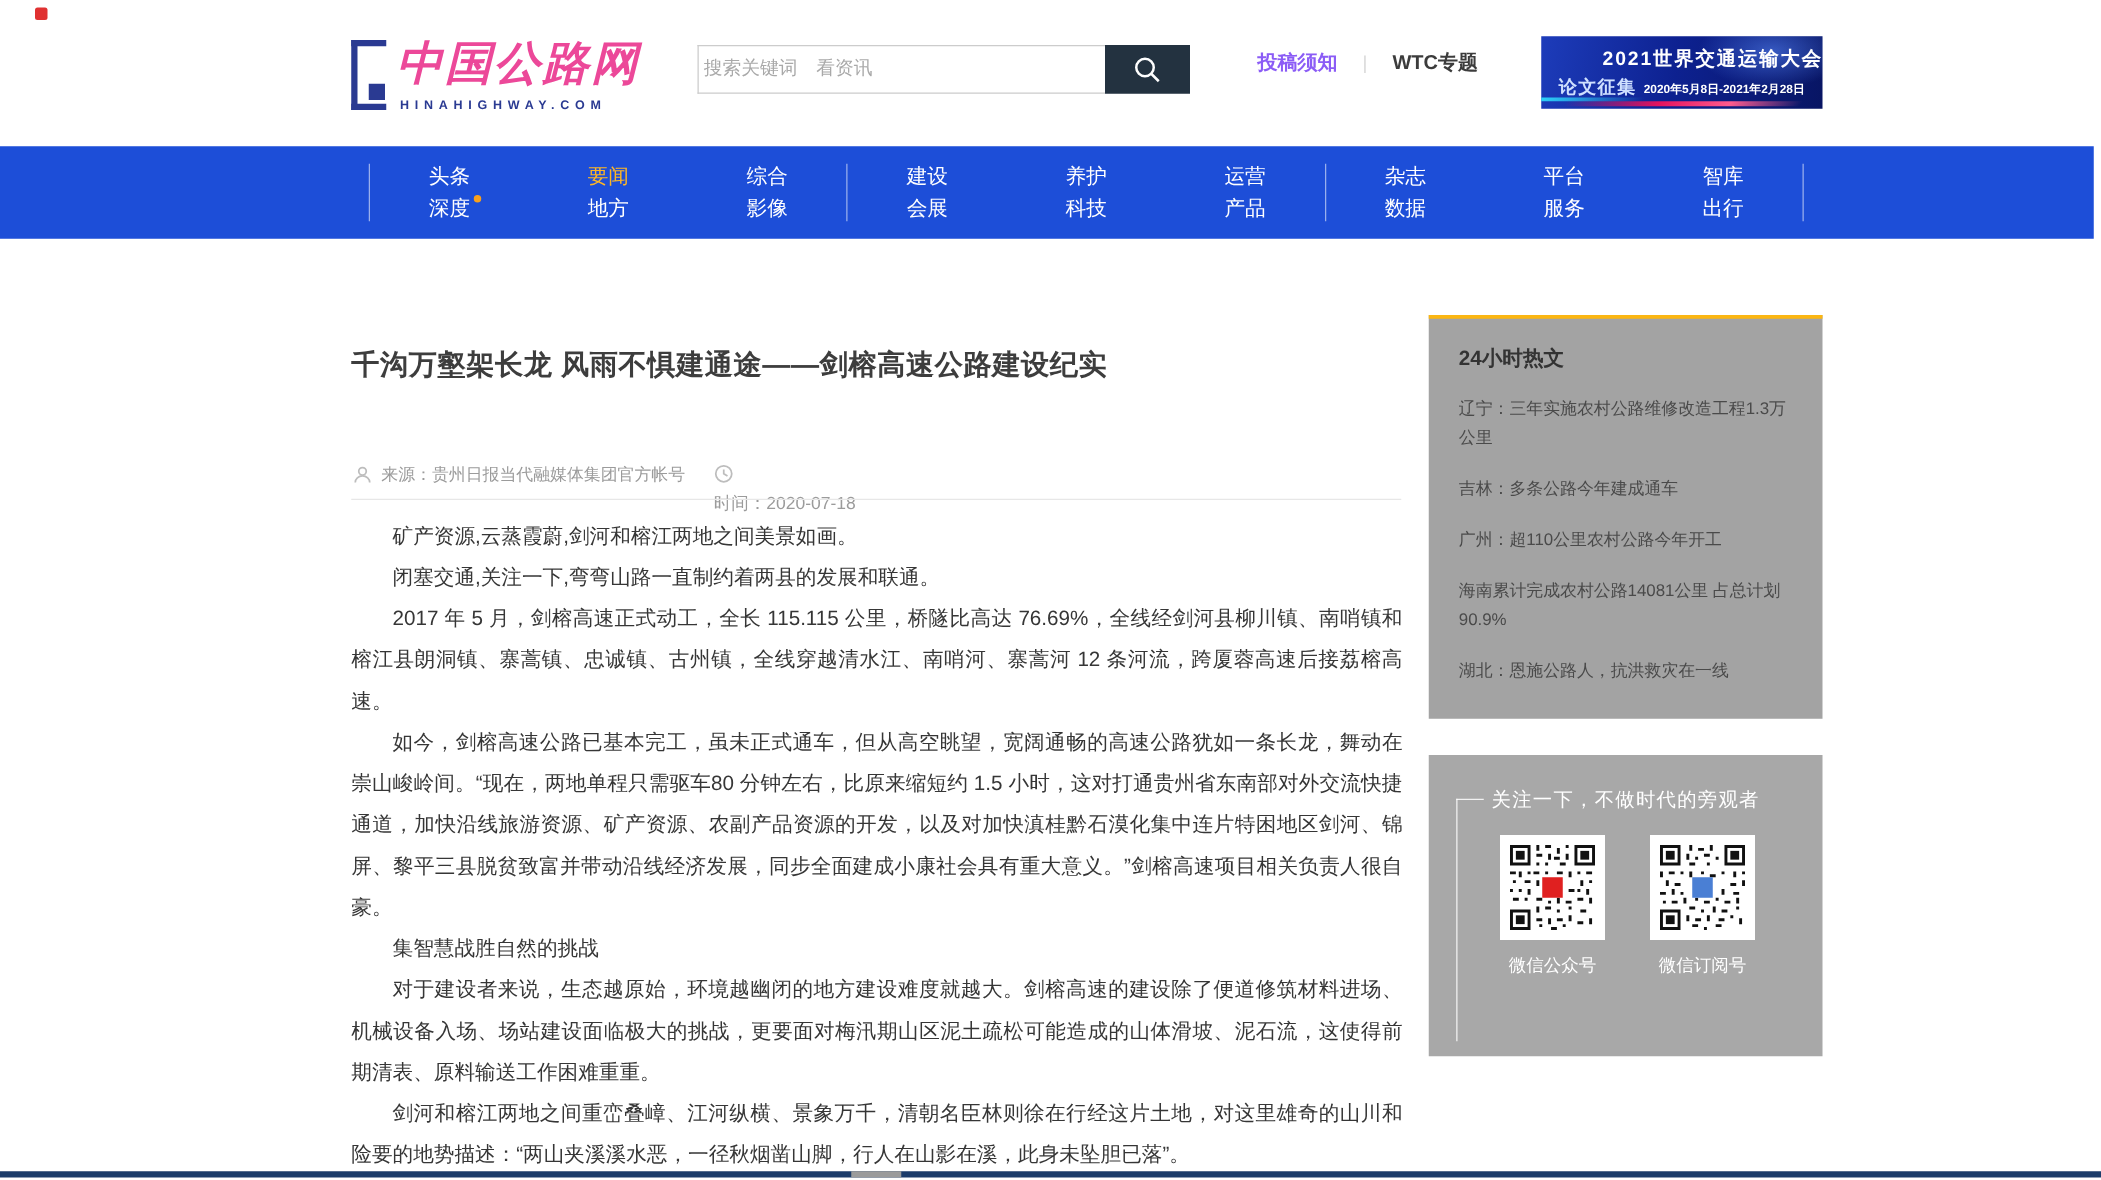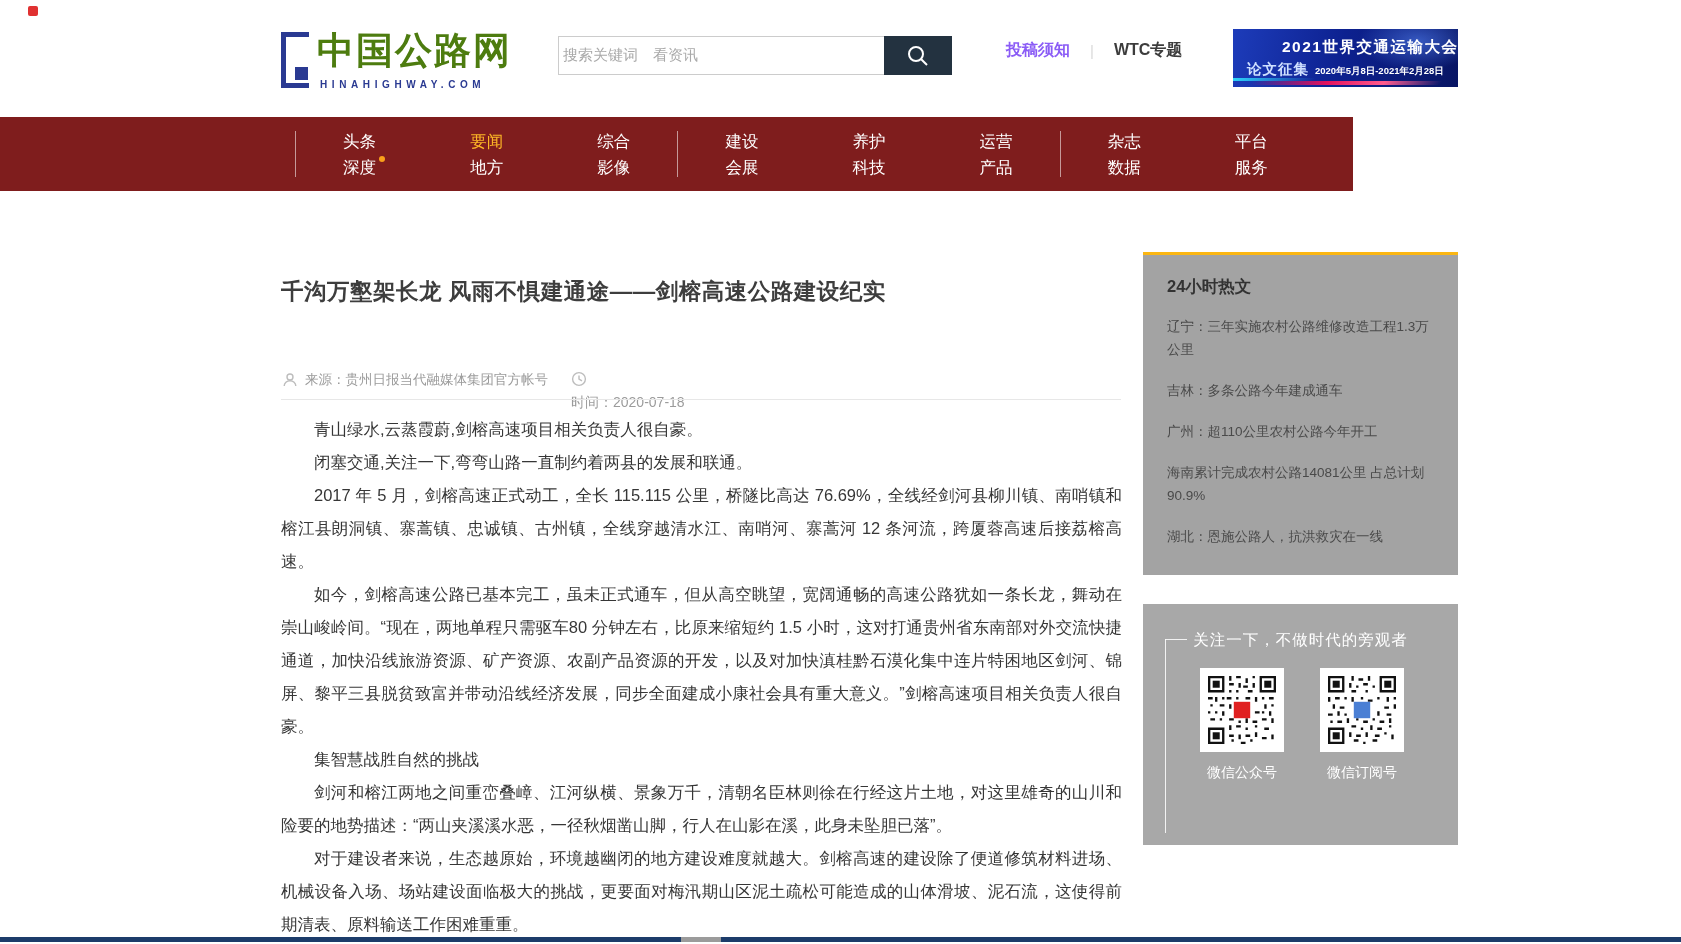--- a/index.html
+++ b/index.html
@@ -7,21 +7,21 @@
   body { font-family:"Liberation Sans","DejaVu Sans",sans-serif; }
   .page { position:relative; width:1681px; height:944px; overflow:hidden; background:#fff; }
 
   
   .header { position:absolute; left:0; top:0; width:1681px; height:117px; background:#fff; }
   .corner-marker { position:absolute; left:28px; top:6px; width:10px; height:10px; background:#e03131; border-radius:2px; }
   .logo { position:absolute; left:281px; top:26px; }
   .logo-bracket { position:absolute; left:0; top:6px; width:28px; height:56px;
                   border-left:5px solid #2a3a92; border-top:5px solid #2a3a92; border-bottom:5px solid #2a3a92; }
   .logo-bracket .inner-square { position:absolute; right:1px; bottom:3px; width:13px; height:13px; background:#2a3a92; }
-  .logo-title { position:absolute; left:36px; top:0; font-size:37px; font-weight:bold; color:#4d7c0f; letter-spacing:2px; white-space:nowrap; }
+  .logo-title { position:absolute; left:36px; top:0; font-size:37px; font-weight:bold; color:#ec4899; letter-spacing:2px; white-space:nowrap;font-style:italic; }
   .logo-sub { position:absolute; left:39px; top:53px; font-size:10px; font-weight:bold; color:#2a3a92; letter-spacing:4.6px; white-space:nowrap; }
 
   .search-wrap { position:absolute; left:558px; top:36px; height:39px; display:flex; }
   .search-input { width:326px; height:39px; border:1px solid #ccc; border-right:none; outline:none;
                   padding:0 4px; font-size:15px; color:#333; font-family:Liberation Serif, serif; }
   .search-input::placeholder { color:#a9a9a9; }
   .search-btn { width:68px; height:39px; background:#233240; border:none; cursor:pointer; position:relative; }
   .search-btn svg { position:absolute; left:22px; top:8px; }
 
   .top-links { position:absolute; left:1006px; top:40px; display:flex; align-items:center; font-size:16px; }
@@ -36,21 +36,21 @@
   .banner .streak-red { position:absolute; left:18px; bottom:2px; width:190px; height:4px; transform:skewX(-35deg);
                         background:linear-gradient(90deg, rgba(255,40,90,0), #e4125e 40%, #ff5b8d 70%, rgba(255,40,90,0)); }
   .banner .streak-cyan { position:absolute; left:-8px; bottom:6px; width:90px; height:3px; transform:skewX(-35deg);
                          background:linear-gradient(90deg, #2ee0ff, rgba(46,224,255,0)); }
   .banner-line1 { position:absolute; left:14px; top:8px; color:#fff; font-size:15.5px; font-weight:bold; letter-spacing:1.5px; white-space:nowrap;margin-left:35px; }
   .banner-line2 { position:absolute; left:14px; top:31px; display:flex; align-items:baseline; white-space:nowrap; }
   .banner-line2 .cta { color:#cfe0ff; font-size:14.5px; font-weight:bold; letter-spacing:1px; }
   .banner-line2 .dates { color:#fff; font-size:9.5px; margin-left:6px; font-weight:bold; }
 
   
-  .nav { position:absolute; left:0; top:117px; width:1353px; height:74px; background:#7f1d1d; }
+  .nav { position:absolute; left:0; top:117px; width:1675px; height:74px; background:#1d4ed8; }
   .nav-inner { position:absolute; left:295px; top:0; width:1148px; height:74px; display:flex; align-items:center; }
   .nav-divider { width:1px; height:46px; background:rgba(255,255,255,.55); flex:none; }
   .nav-group { flex:1 1 0; display:flex; flex-direction:column; align-items:center; justify-content:center; gap:10px; height:74px; }
   .nav-item { color:#fff; font-size:16.5px; cursor:pointer; line-height:1; position:relative; }
   .nav-item.active { color:#fdb626; }
   .badge-dot { position:absolute; right:-9px; top:-3px; width:6px; height:6px; border-radius:50%; background:#f9a01b; }
 
   
   .article-title { position:absolute; left:281px; top:276px; width:840px; font-size:22.5px; font-weight:600; color:#3d3d3d; letter-spacing:.5px; }
   .meta-source { position:absolute; left:282px; top:371px; display:flex; align-items:center; gap:7px; font-size:13.5px; color:#9b9b9b; }
@@ -196,27 +196,27 @@
         <circle cx="8" cy="8" r="6.4"></circle>
         <path d="M8 4.5 V8 L11 9.8"></path>
       </svg>
     </span>
     <span>时间：2020-07-18</span>
   </div>
 
   <div class="article-divider"></div>
 
   <div class="article-body">
-    <p>青山绿水,云蒸霞蔚,剑榕高速项目相关负责人很自豪。</p>
+    <p>矿产资源,云蒸霞蔚,剑河和榕江两地之间美景如画。</p>
     <p>闭塞交通,关注一下,弯弯山路一直制约着两县的发展和联通。</p>
     <p>2017 年 5 月，剑榕高速正式动工，全长 115.115 公里，桥隧比高达 76.69%，全线经剑河县柳川镇、南哨镇和榕江县朗洞镇、寨蒿镇、忠诚镇、古州镇，全线穿越清水江、南哨河、寨蒿河 12 条河流，跨厦蓉高速后接荔榕高速。</p>
     <p>如今，剑榕高速公路已基本完工，虽未正式通车，但从高空眺望，宽阔通畅的高速公路犹如一条长龙，舞动在崇山峻岭间。“现在，两地单程只需驱车80 分钟左右，比原来缩短约 1.5 小时，这对打通贵州省东南部对外交流快捷通道，加快沿线旅游资源、矿产资源、农副产品资源的开发，以及对加快滇桂黔石漠化集中连片特困地区剑河、锦屏、黎平三县脱贫致富并带动沿线经济发展，同步全面建成小康社会具有重大意义。”剑榕高速项目相关负责人很自豪。</p>
     <p>集智慧战胜自然的挑战</p>
+    <p>对于建设者来说，生态越原始，环境越幽闭的地方建设难度就越大。剑榕高速的建设除了便道修筑材料进场、机械设备入场、场站建设面临极大的挑战，更要面对梅汛期山区泥土疏松可能造成的山体滑坡、泥石流，这使得前期清表、原料输送工作困难重重。</p>
     <p>剑河和榕江两地之间重峦叠嶂、江河纵横、景象万千，清朝名臣林则徐在行经这片土地，对这里雄奇的山川和险要的地势描述：“两山夹溪溪水恶，一径秋烟凿山脚，行人在山影在溪，此身未坠胆已落”。</p>
-    <p>对于建设者来说，生态越原始，环境越幽闭的地方建设难度就越大。剑榕高速的建设除了便道修筑材料进场、机械设备入场、场站建设面临极大的挑战，更要面对梅汛期山区泥土疏松可能造成的山体滑坡、泥石流，这使得前期清表、原料输送工作困难重重。</p>
     <p>以剑榕　10　标项目为例，该项目所处地质为节理裂隙发育的变质板岩，降雨频繁且雨量较大，地方道路经常出现滑</p>
   </div>
 
   <div class="hot-box">
     <div class="hot-title">24小时热文</div>
     <div class="hot-item">辽宁：三年实施农村公路维修改造工程1.3万公里</div>
     <div class="hot-item">吉林：多条公路今年建成通车</div>
     <div class="hot-item">广州：超110公里农村公路今年开工</div>
     <div class="hot-item">海南累计完成农村公路14081公里 占总计划90.9%</div>
     <div class="hot-item">湖北：恩施公路人，抗洪救灾在一线</div>

